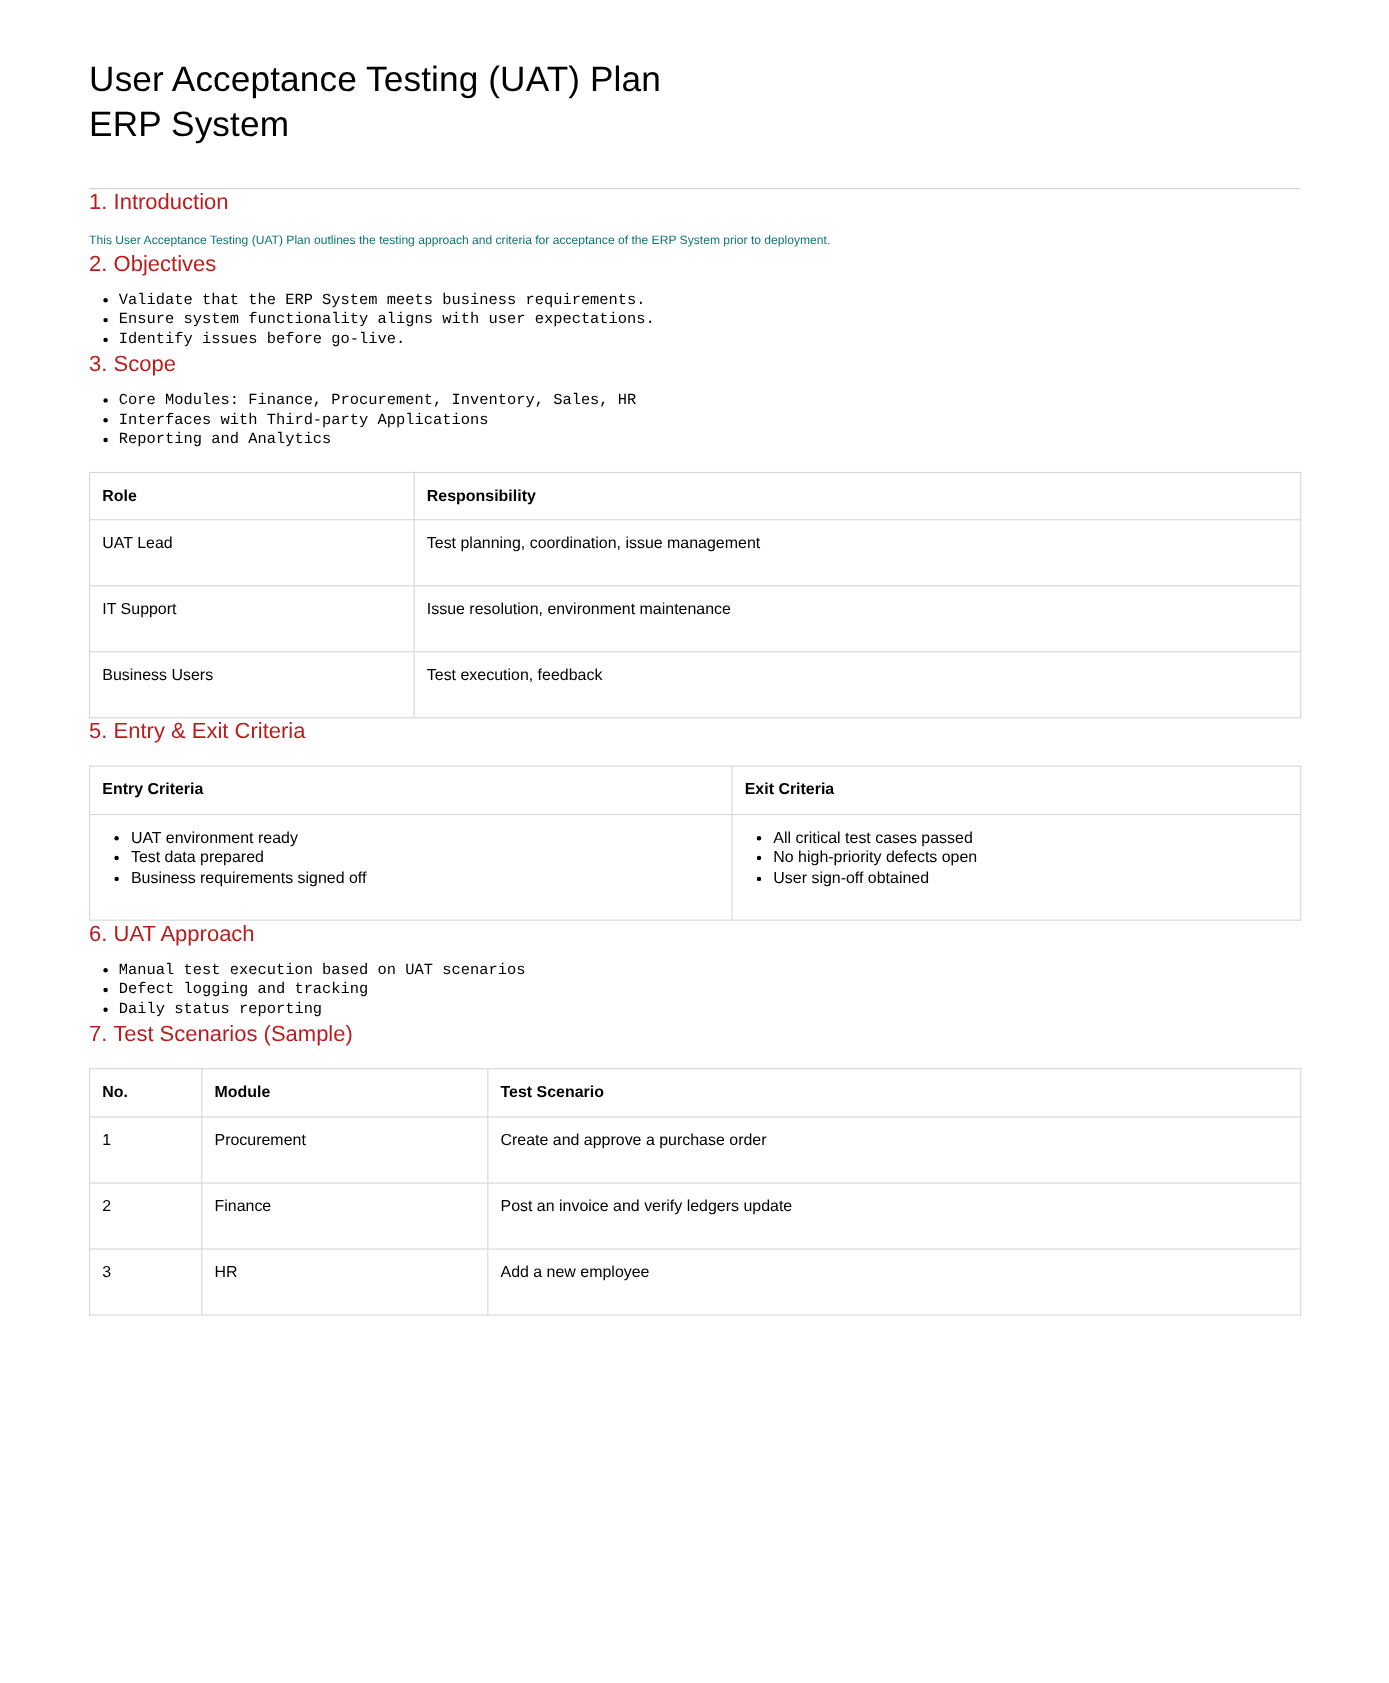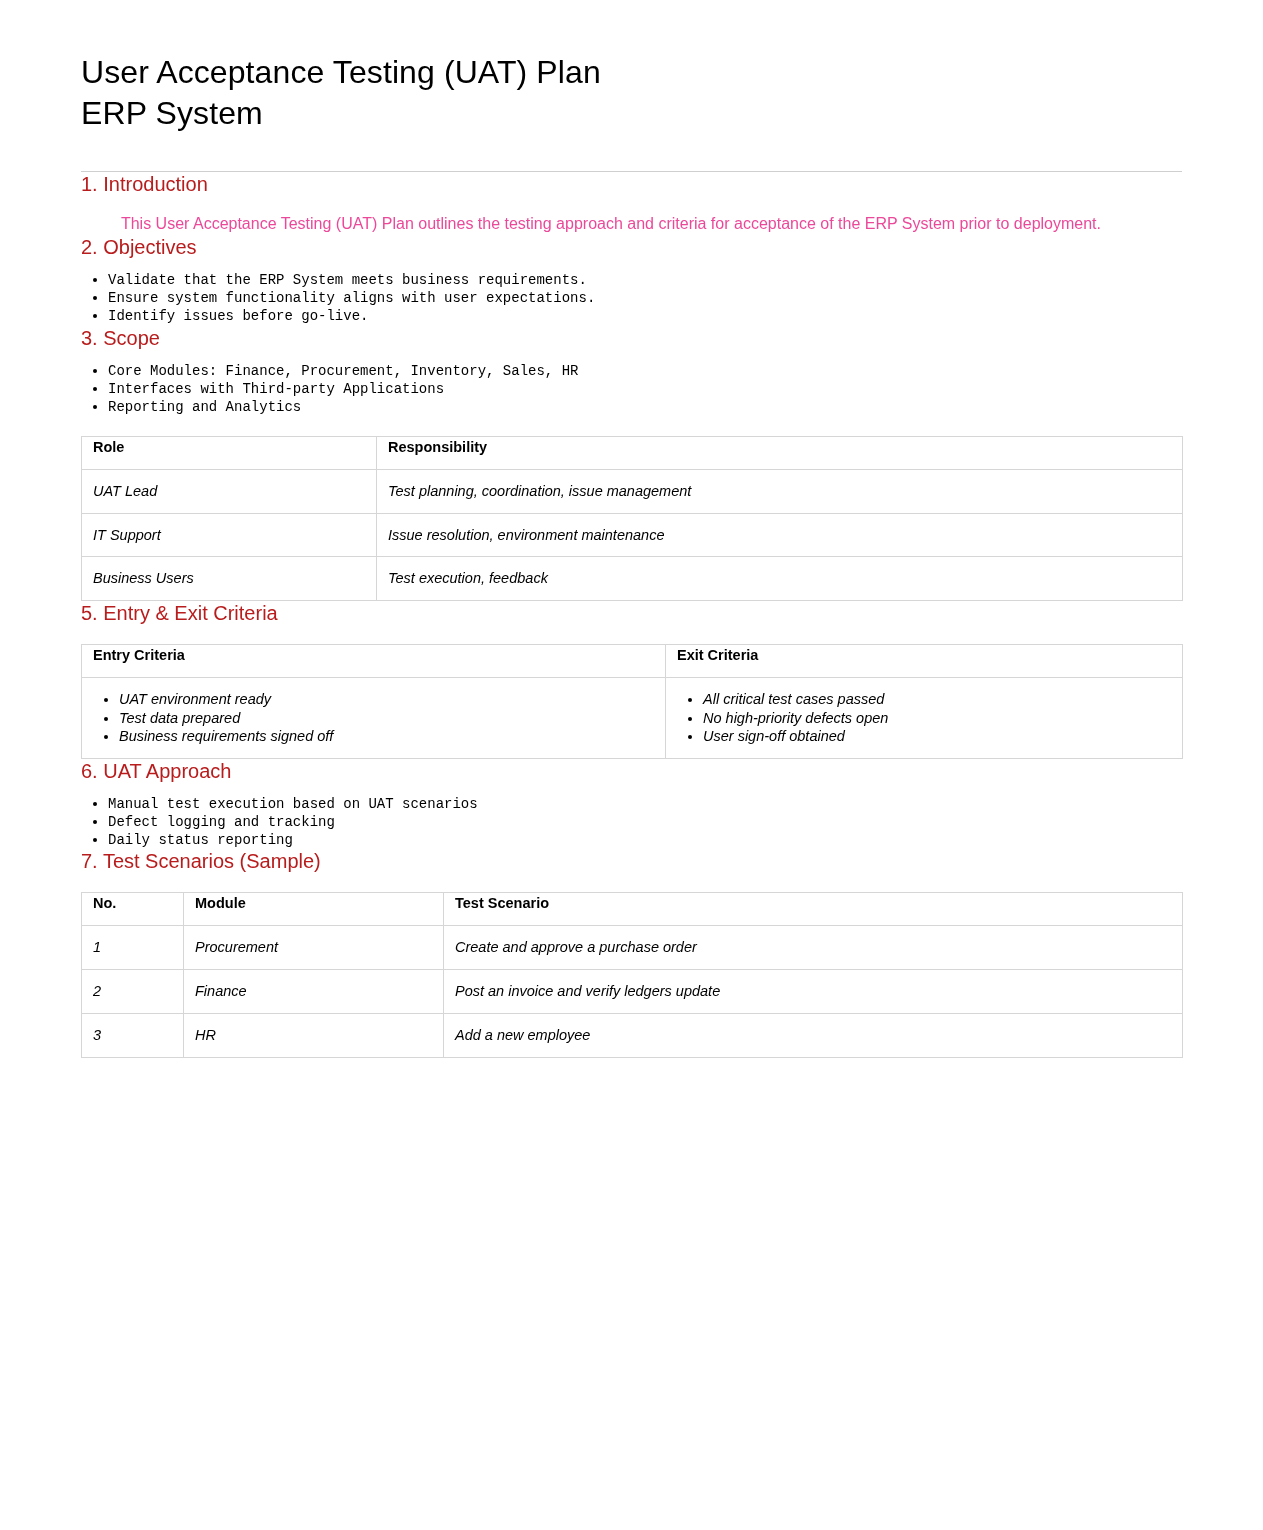--- a/index.html
+++ b/index.html
@@ -60,25 +60,24 @@
     line-height: 1.2;
     margin: 0;
     color: #b91c1c;
   }
   .sec-1 { margin-top: 47px; }
   .sec-gap { margin-top: 52px; }
   .sec-gap-sm { margin-top: 44px; }
 
   
   p.body-text {
-    font-size: 16px;
+    font-size: 11px;
     line-height: 1.45;
     margin: 16px 0 0 0;
-    color: #ec4899;
-    text-align: right;
+    color: #0f766e;
   }
 
   ul.doc-list {
     margin: 13px 0 0 0;
     padding-left: 27px;
     font-size: 14px;
     line-height: 1.28;
     list-style-type: disc;
     font-family: Liberation Mono, monospace;
   }
@@ -98,27 +97,26 @@
   table.doc-table th,
   table.doc-table td {
     border: 1px solid #d6d6d6;
     text-align: left;
     vertical-align: top;
     padding: 11px 10px 11px 11px;
     line-height: 1.3;
   }
   table.doc-table th {
     font-weight: bold;
-    padding-top: 1px;
+    padding-top: 12px;
     padding-bottom: 12px;
   }
   table.doc-table td {
     padding-top: 12px;
-    padding-bottom: 12px;
-    font-style: italic;
+    padding-bottom: 28px;
   }
 
   
   .team-table col.c1 { width: 295px; }
   .team-table col.c2 { width: 806px; }
 
   
   .criteria-table col.c1 { width: 584px; }
   .criteria-table col.c2 { width: 517px; }
   .criteria-table td { padding-top: 8px; padding-bottom: 10px; }

